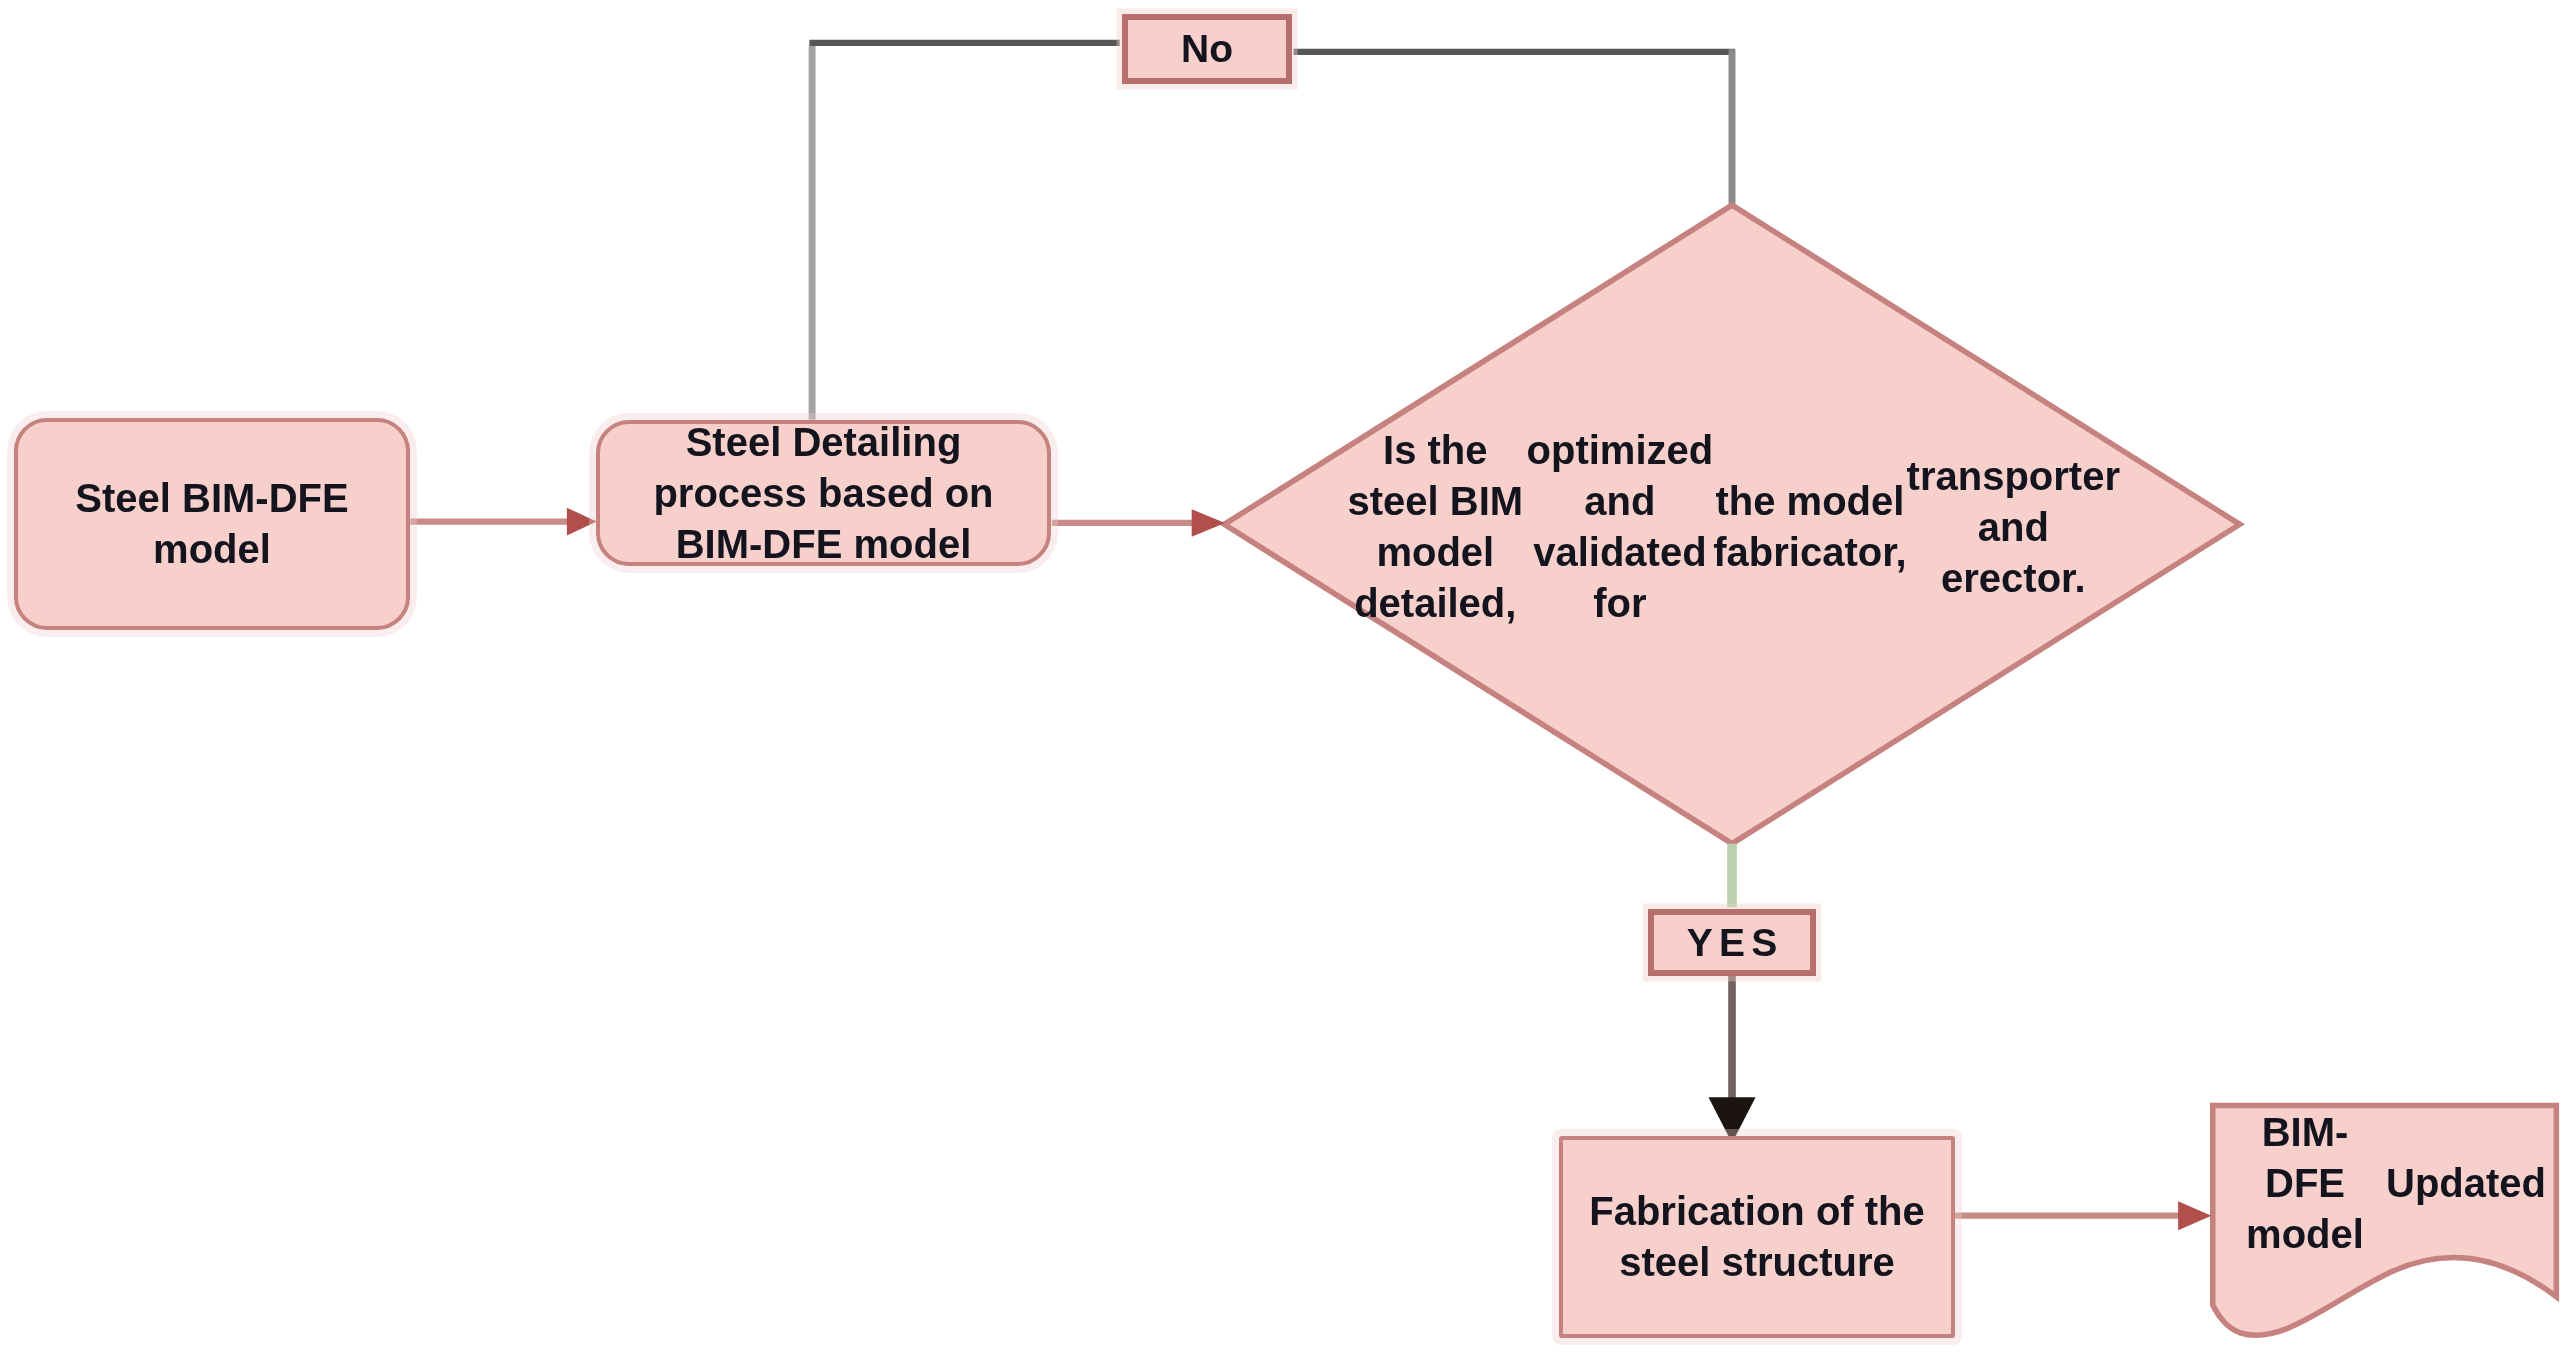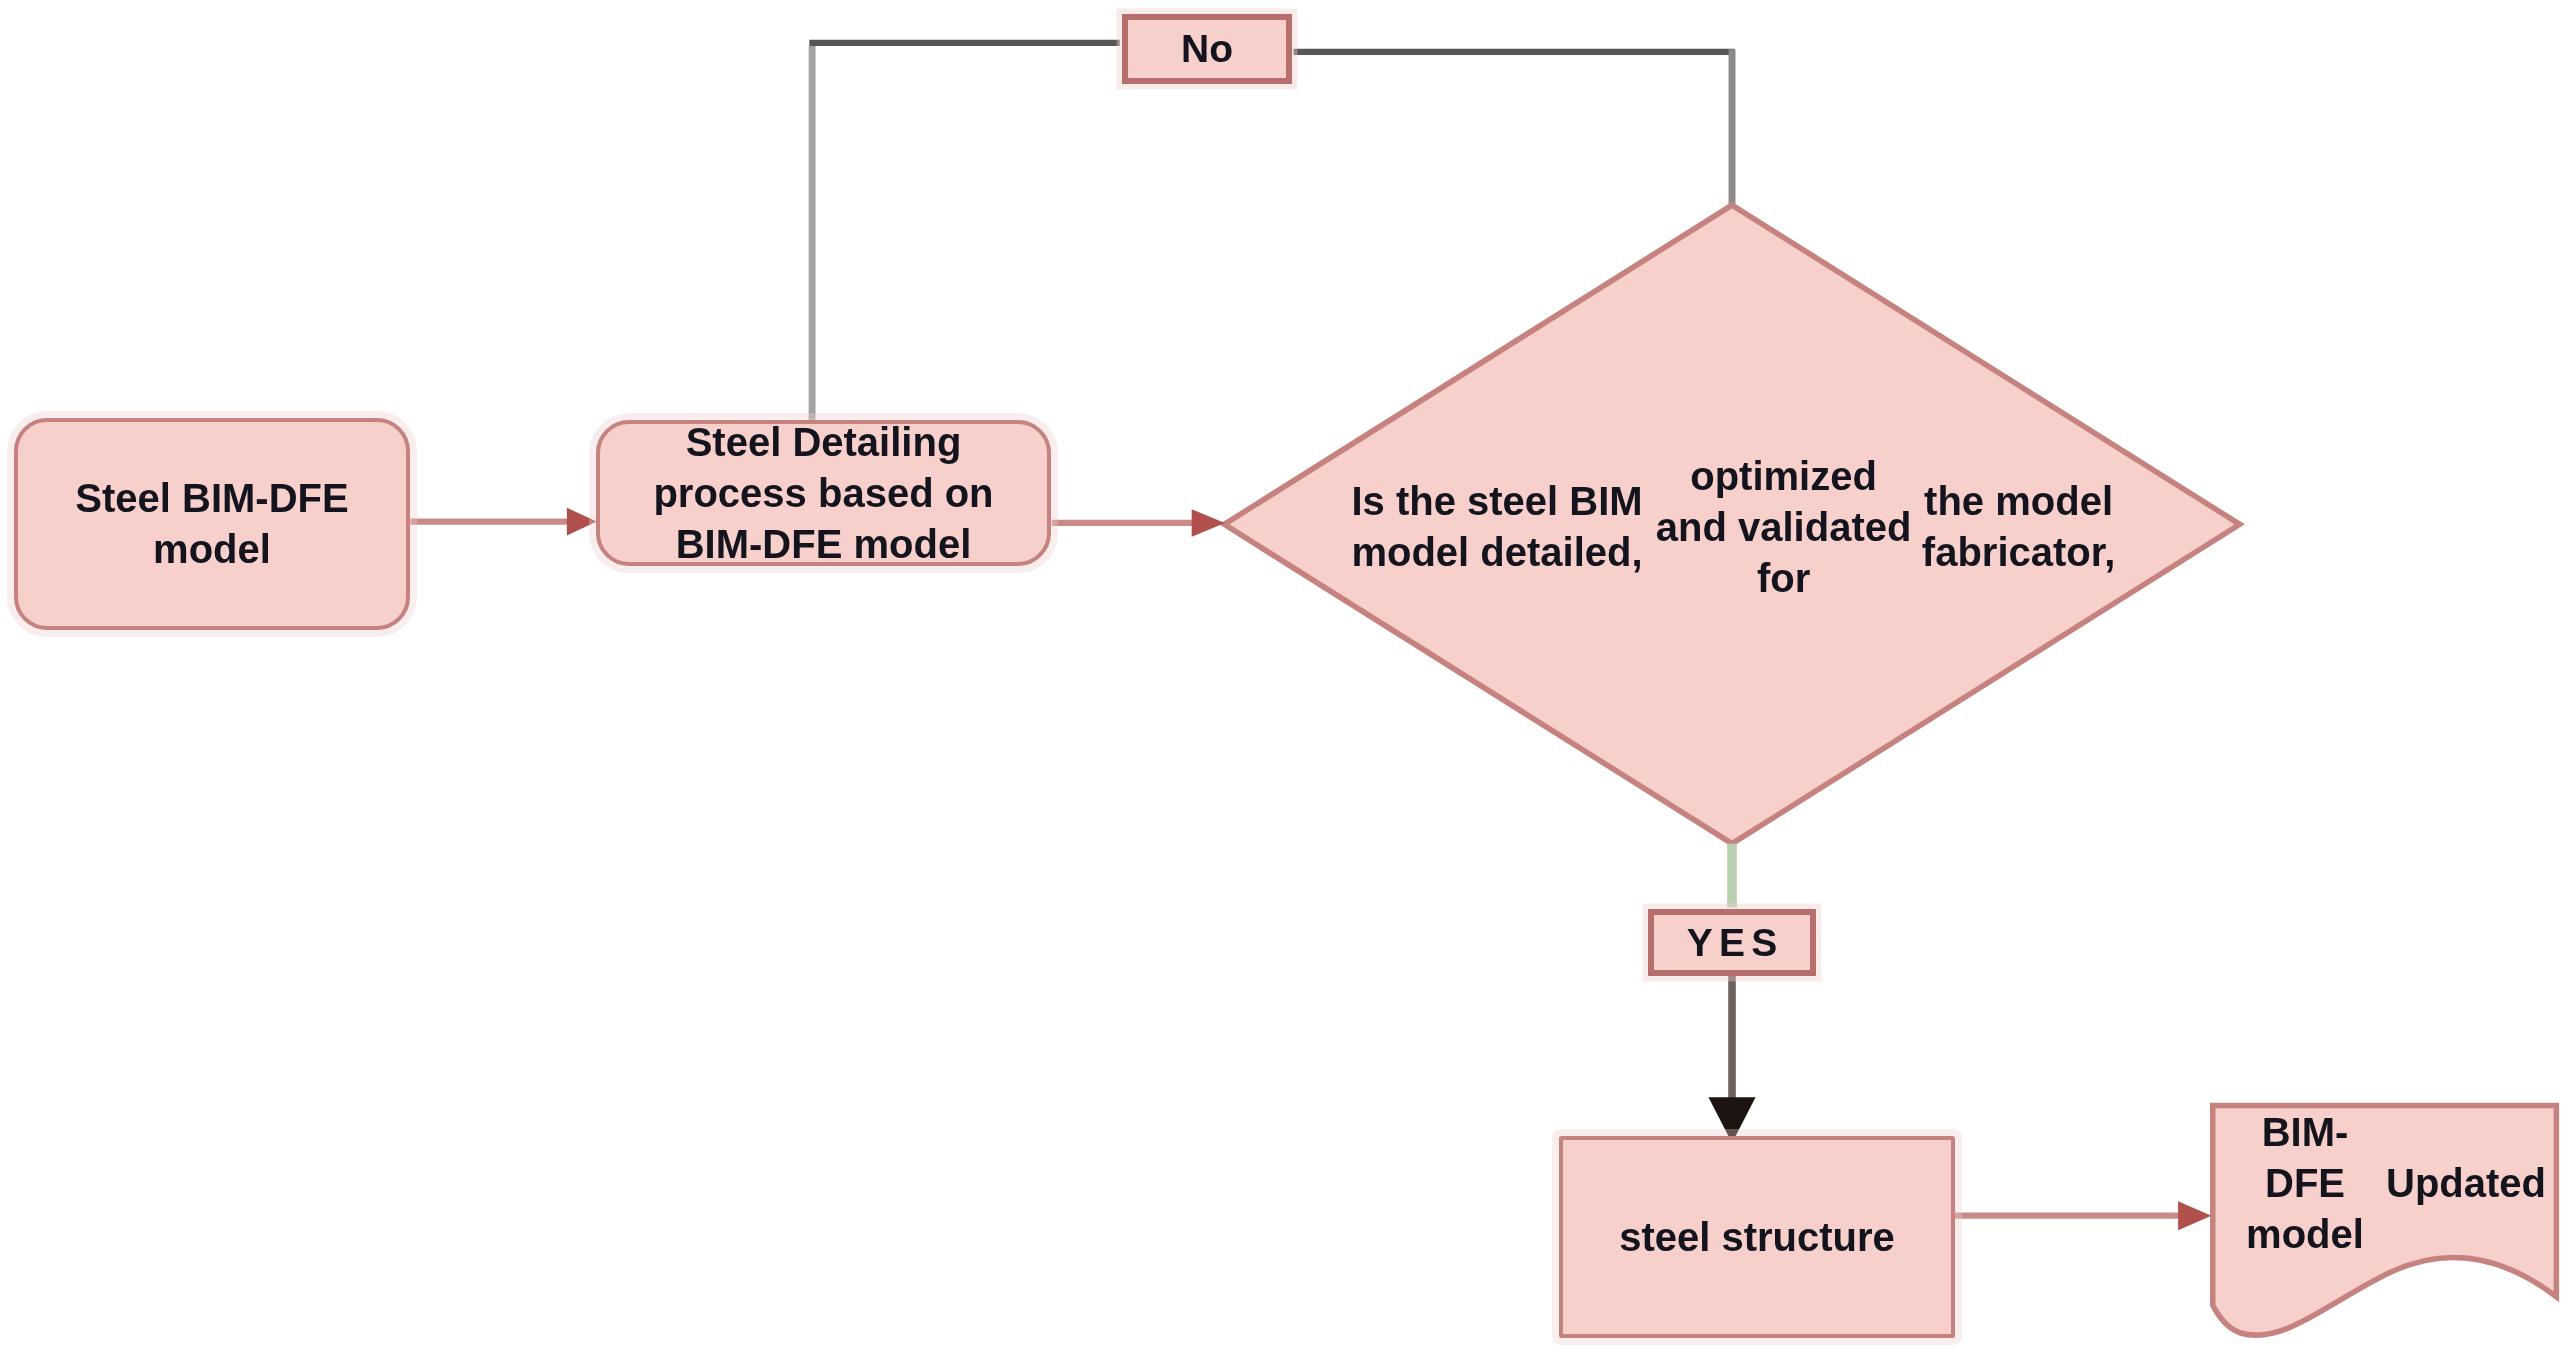--- a/index.html
+++ b/index.html
@@ -105,32 +105,34 @@
       <span class="ln">Steel Detailing</span>
       <span class="ln">process based on</span>
       <span class="ln">BIM-DFE model</span>
     </div>
   </div>
 
   <div class="floating-text" style="left:1344px;top:378px;width:776px;height:298px;">
     <span class="ln">Is the steel BIM model detailed,</span>
     <span class="ln">optimized and validated for</span>
     <span class="ln">the model fabricator,</span>
+    <span class="ln">transporter and erector.</span>
   </div>
 
   <div class="edge-label" style="left:1122px;top:14px;width:170px;height:70px;">
     <span>No</span>
   </div>
 
   <div class="edge-label" style="left:1648px;top:909px;width:168px;height:67px;">
     <span class="yes-spacing">YES</span>
   </div>
 
   <div class="node rect" style="left:1559px;top:1136px;width:396px;height:202px;">
     <div>
+      <span class="ln">Fabrication of the</span>
       <span class="ln">steel structure</span>
     </div>
   </div>
 
   <div class="floating-text" style="left:2224px;top:1114px;width:322px;height:139px;">
     <span class="ln">BIM-DFE model</span>
     <span class="ln">Updated</span>
   </div>
 
 </div>

